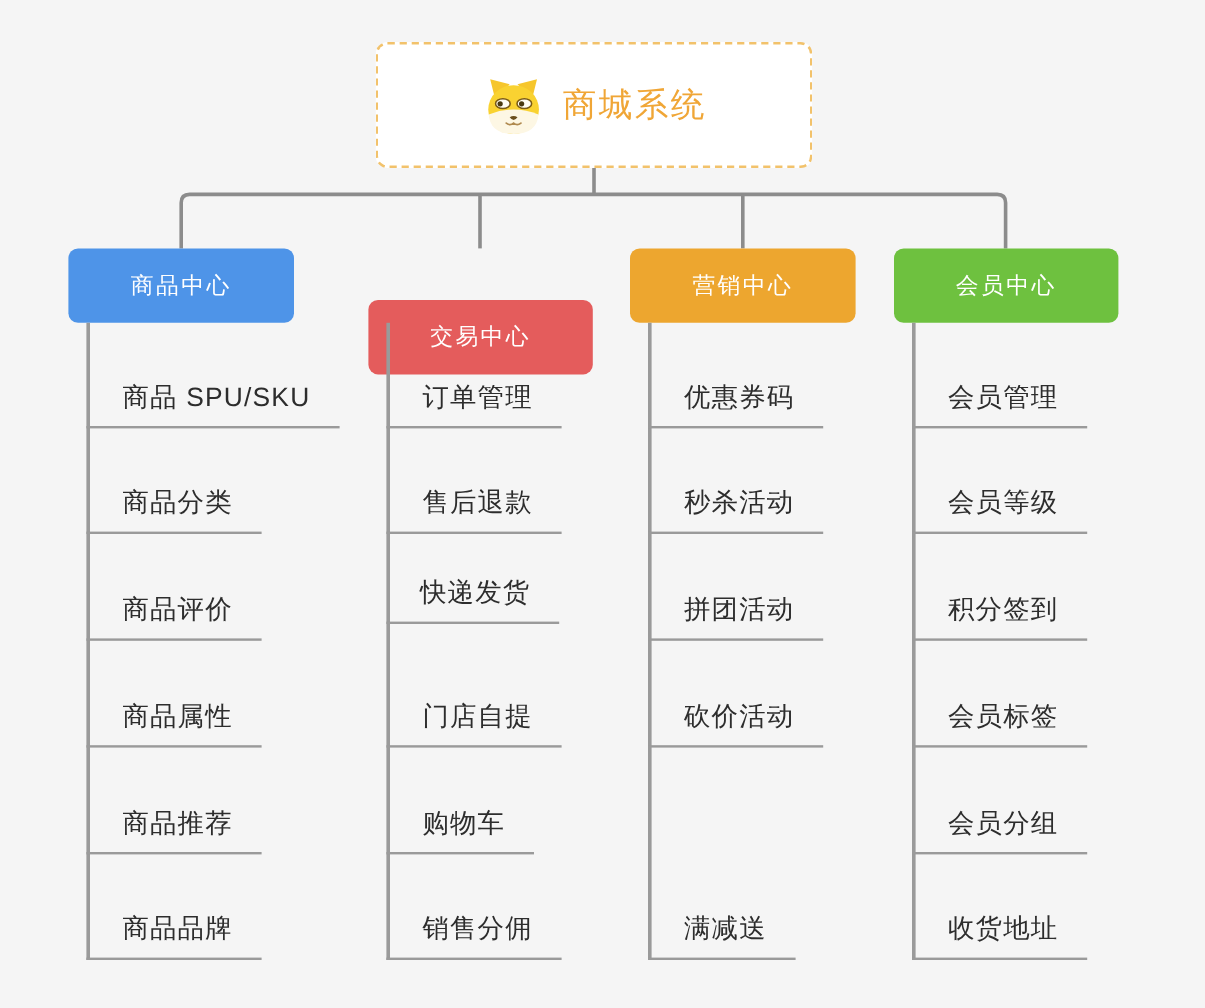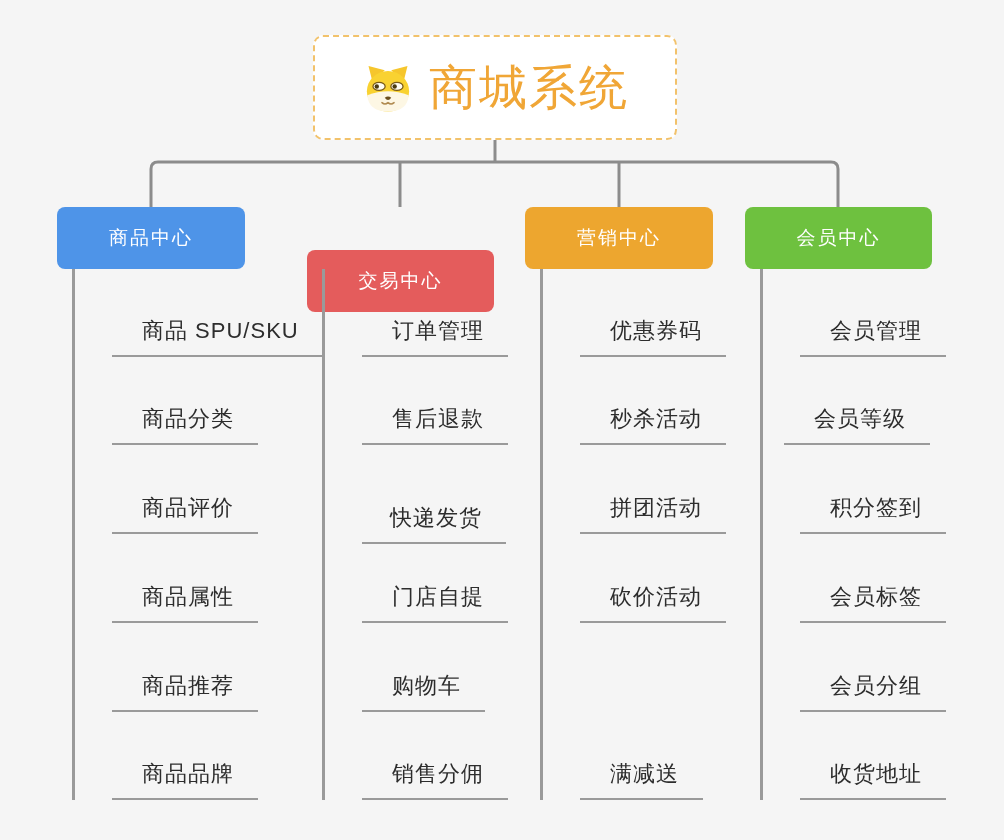--- a/index.html
+++ b/index.html
@@ -8,34 +8,34 @@
     font-family:"Liberation Sans","DejaVu Sans",sans-serif; overflow:hidden;
   }
   .connectors { position:absolute; left:0; top:0; pointer-events:none; }
 
   .root-node {
     position:absolute; left:313px; top:35px; width:364px; height:105px;
     background:#ffffff; border:2px dashed #f2c26b; border-radius:10px;
     box-sizing:border-box; display:flex; align-items:center; justify-content:center;
     gap:14px;
   }
-  .root-title { font-size:48px; letter-spacing:2px; color:#f0a636; }
+  .root-title { font-size:28px; letter-spacing:2px; color:#f0a636; }
 
   .branch-node {
     position:absolute; top:207px; height:62px; box-sizing:border-box;
     border-radius:8px; color:#ffffff; font-size:19px; letter-spacing:2px;
     display:flex; align-items:center; justify-content:center;
   }
 
   .col-line { position:absolute; width:3px; background:#9a9a9a; }
 
   .leaf-node {
     position:absolute; box-sizing:border-box; width:fit-content;
     padding:0 24px 9px 30px; border-bottom:2px solid #9a9a9a;
-    font-size:22px; letter-spacing:1px; color:#2d2d2d; white-space:nowrap;margin-left:40px;
+    font-size:22px; letter-spacing:1px; color:#2d2d2d; white-space:nowrap;
   }
 </style>
 </head>
 <body>
 
 <div class="canvas" id="canvas">
 
   <svg class="connectors" width="1004" height="840" viewBox="0 0 1004 840">
     <g stroke="#8c8c8c" stroke-width="3" fill="none">
       <path d="M495 140 V162"></path>
@@ -66,32 +66,32 @@
     <div class="leaf-node" style="left: 72px; bottom: 483px;">商品 SPU/SKU</div>
     <div class="leaf-node" style="left: 72px; bottom: 395px;">商品分类</div>
     <div class="leaf-node" style="left: 72px; bottom: 306px;">商品评价</div>
     <div class="leaf-node" style="left: 72px; bottom: 217px;">商品属性</div>
     <div class="leaf-node" style="left: 72px; bottom: 128px;">商品推荐</div>
     <div class="leaf-node" style="left: 72px; bottom: 40px;">商品品牌</div>
     <div class="branch-node" style="left: 307px; width: 187px; background: rgb(228, 92, 92); margin-top: 43px;">交易中心</div>
     <div class="col-line" style="left: 322px; top: 269px; height: 531px;"></div>
     <div class="leaf-node" style="left: 322px; bottom: 483px;">订单管理</div>
     <div class="leaf-node" style="left: 322px; bottom: 395px;">售后退款</div>
-    <div class="leaf-node" style="left: 322px; bottom: 296px; padding-left: 28px;">快递发货</div>
+    <div class="leaf-node" style="left: 322px; bottom: 320px; padding-left: 28px;">快递发货</div>
     <div class="leaf-node" style="left: 322px; bottom: 217px;">门店自提</div>
     <div class="leaf-node" style="left: 322px; bottom: 128px;">购物车</div>
     <div class="leaf-node" style="left: 322px; bottom: 40px;">销售分佣</div>
     <div class="branch-node" style="left: 525px; width: 188px; background: rgb(237, 166, 47);">营销中心</div>
     <div class="col-line" style="left: 540px; top: 269px; height: 531px;"></div>
     <div class="leaf-node" style="left: 540px; bottom: 483px;">优惠券码</div>
     <div class="leaf-node" style="left: 540px; bottom: 395px;">秒杀活动</div>
     <div class="leaf-node" style="left: 540px; bottom: 306px;">拼团活动</div>
     <div class="leaf-node" style="left: 540px; bottom: 217px;">砍价活动</div>
     <div class="leaf-node" style="left: 540px; bottom: 40px;">满减送</div>
     <div class="branch-node" style="left: 745px; width: 187px; background: rgb(110, 193, 63);">会员中心</div>
     <div class="col-line" style="left: 760px; top: 269px; height: 531px;"></div>
     <div class="leaf-node" style="left: 760px; bottom: 483px;">会员管理</div>
-    <div class="leaf-node" style="left: 744px; bottom: 395px; text-align: right;">会员等级</div>
+    <div class="leaf-node" style="left: 760px; bottom: 395px; text-align: right;">会员等级</div>
     <div class="leaf-node" style="left: 760px; bottom: 306px;">积分签到</div>
     <div class="leaf-node" style="left: 760px; bottom: 217px;">会员标签</div>
     <div class="leaf-node" style="left: 760px; bottom: 128px;">会员分组</div>
     <div class="leaf-node" style="left: 760px; bottom: 40px;">收货地址</div>
   </div>
 
 </body></html>

